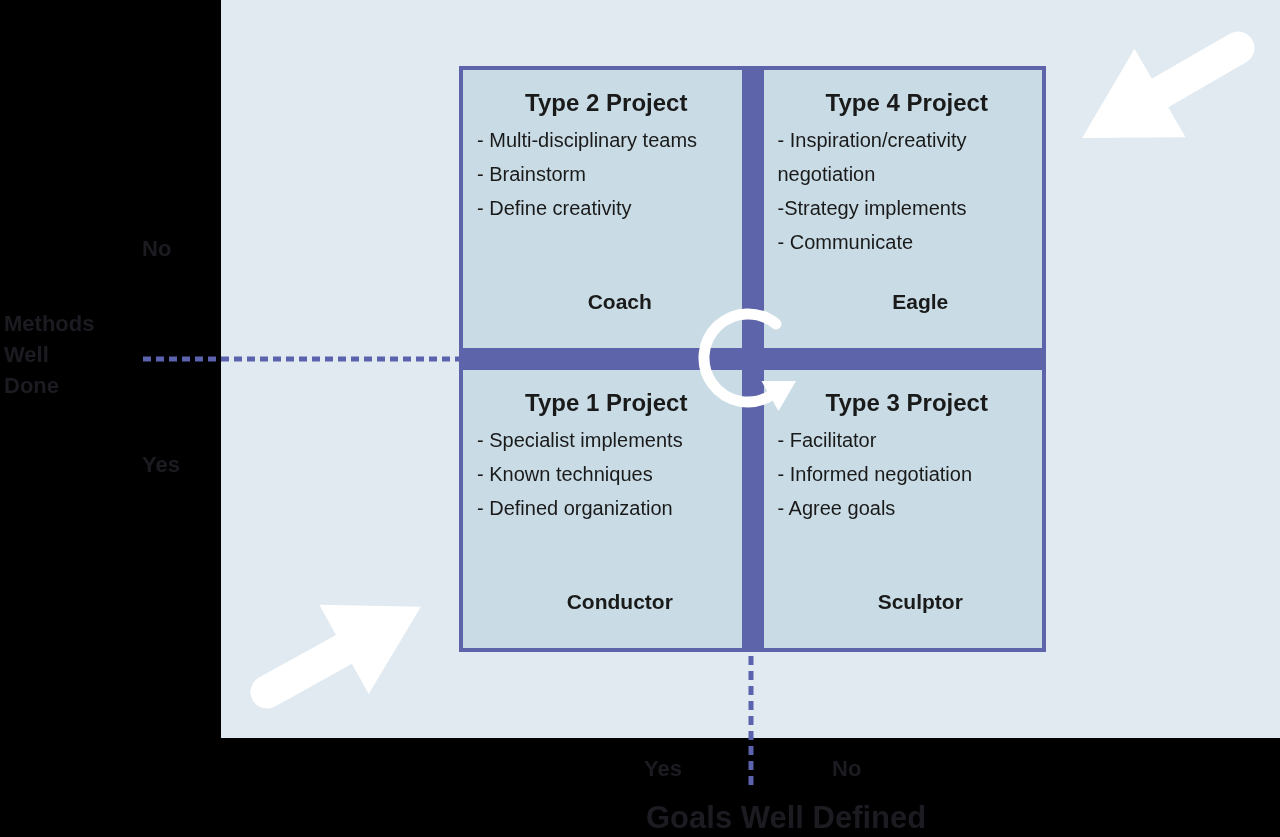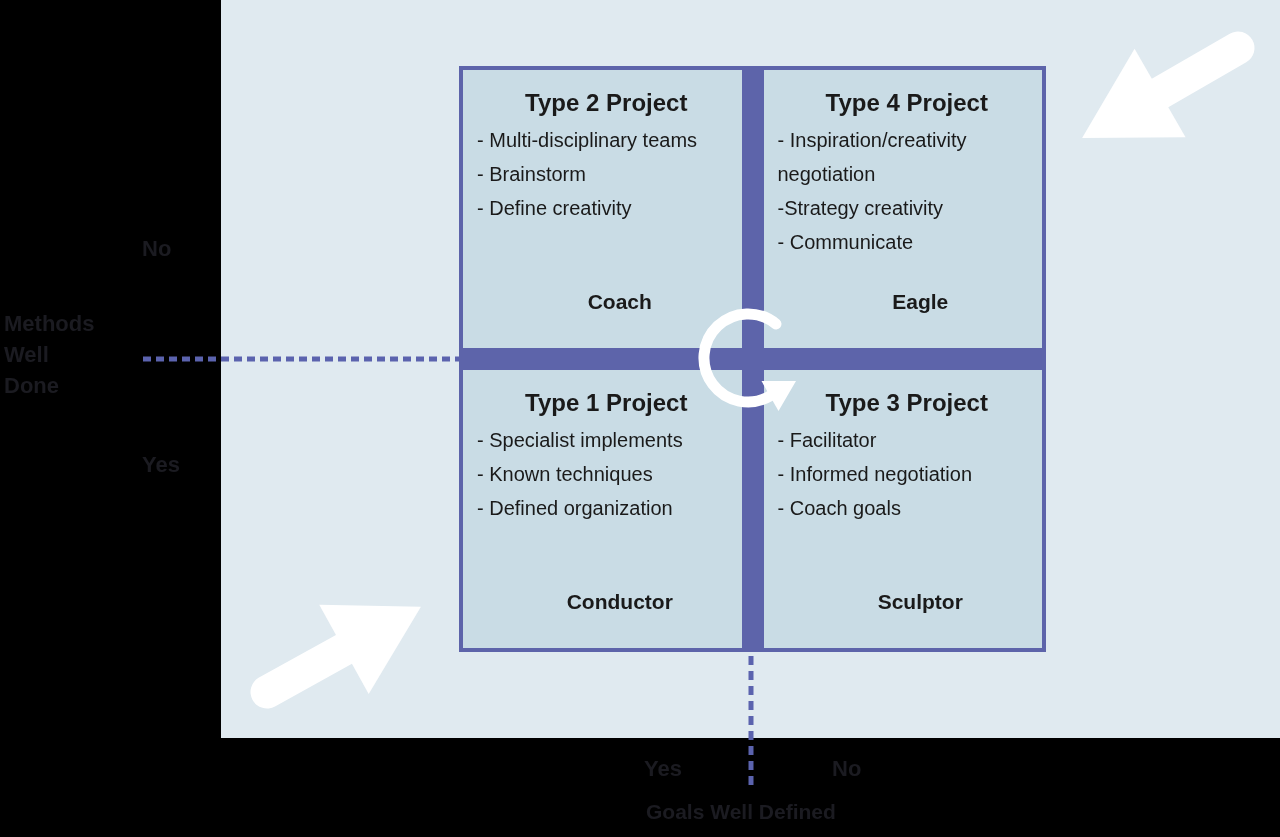--- a/index.html
+++ b/index.html
@@ -62,21 +62,21 @@
     position: absolute;
     color: #1b1b21;
     font-weight: bold;
     z-index: 1;
   }
   .y-no    { left: 142px; top: 236px; font-size: 22px; }
   .y-yes   { left: 142px; top: 452px; font-size: 22px; }
   .y-label { left: 4px;   top: 308px; font-size: 22px; line-height: 31px; white-space: pre-line; }
   .x-yes   { left: 644px; top: 756px; font-size: 22px; }
   .x-no    { left: 832px; top: 756px; font-size: 22px; }
-  .x-label { left: 646px; top: 800px; font-size: 21px; }
+  .x-label { left: 646px; top: 800px; font-size: 31px; }
   .overlay {
     position: absolute;
     left: 0; top: 0;
     z-index: 5;
     pointer-events: none;
   }
 </style>
 </head>
 <body>
 
@@ -97,38 +97,38 @@
     <div class="q-title">Type 2 Project</div>
     <div class="q-bullet">- Multi-disciplinary teams</div>
     <div class="q-bullet">- Brainstorm</div>
     <div class="q-bullet">- Define creativity</div>
     <div class="q-role">Coach</div>
   </div>
 
   <div class="quad">
     <div class="q-title">Type 4 Project</div>
     <div class="q-bullet">- Inspiration/creativity negotiation</div>
-    <div class="q-bullet">-Strategy creativity</div>
+    <div class="q-bullet">-Strategy implements</div>
     <div class="q-bullet">- Communicate</div>
     <div class="q-role">Eagle</div>
   </div>
 
   <div class="quad">
     <div class="q-title">Type 1 Project</div>
     <div class="q-bullet">- Specialist implements</div>
     <div class="q-bullet">- Known techniques</div>
     <div class="q-bullet">- Defined organization</div>
     <div class="q-role">Conductor</div>
   </div>
 
   <div class="quad">
     <div class="q-title">Type 3 Project</div>
     <div class="q-bullet">- Facilitator</div>
     <div class="q-bullet">- Informed negotiation</div>
-    <div class="q-bullet">- Coach goals</div>
+    <div class="q-bullet">- Agree goals</div>
     <div class="q-role">Sculptor</div>
   </div>
 
 </div>
 
 <svg class="overlay" width="1280" height="837" viewBox="0 0 1280 837">
 
   <line x1="143" y1="359" x2="459" y2="359" stroke="#5b63ae" stroke-width="5" stroke-dasharray="8 5"></line>
 
   <line x1="751" y1="656" x2="751" y2="790" stroke="#5b63ae" stroke-width="5" stroke-dasharray="9 6"></line>

